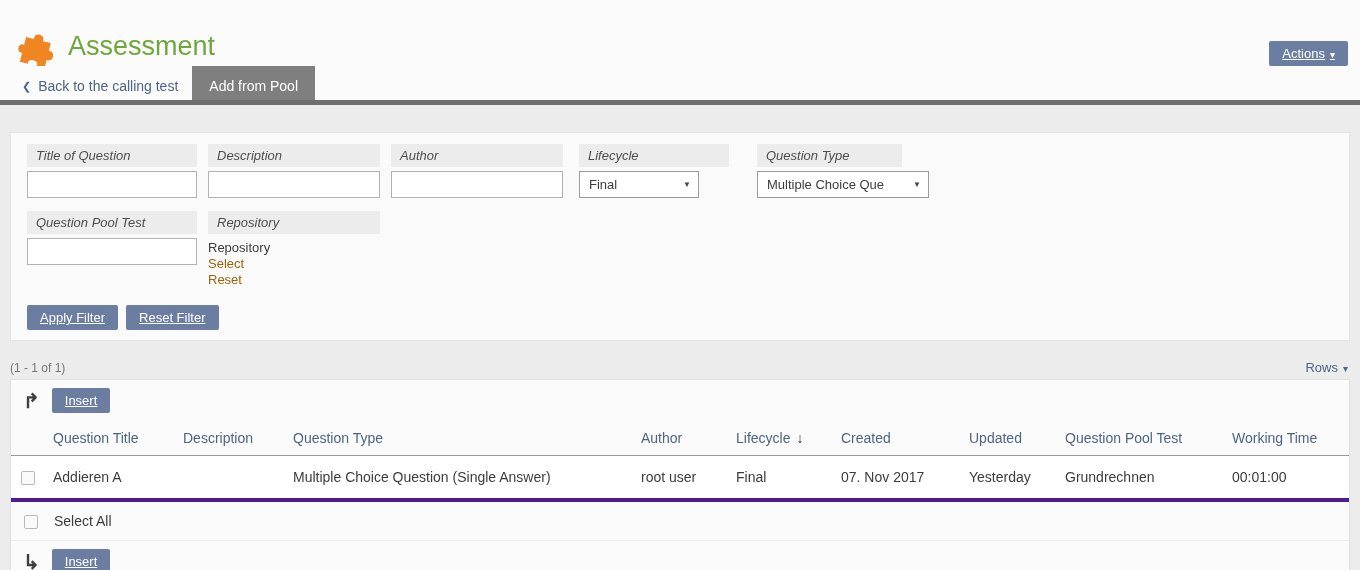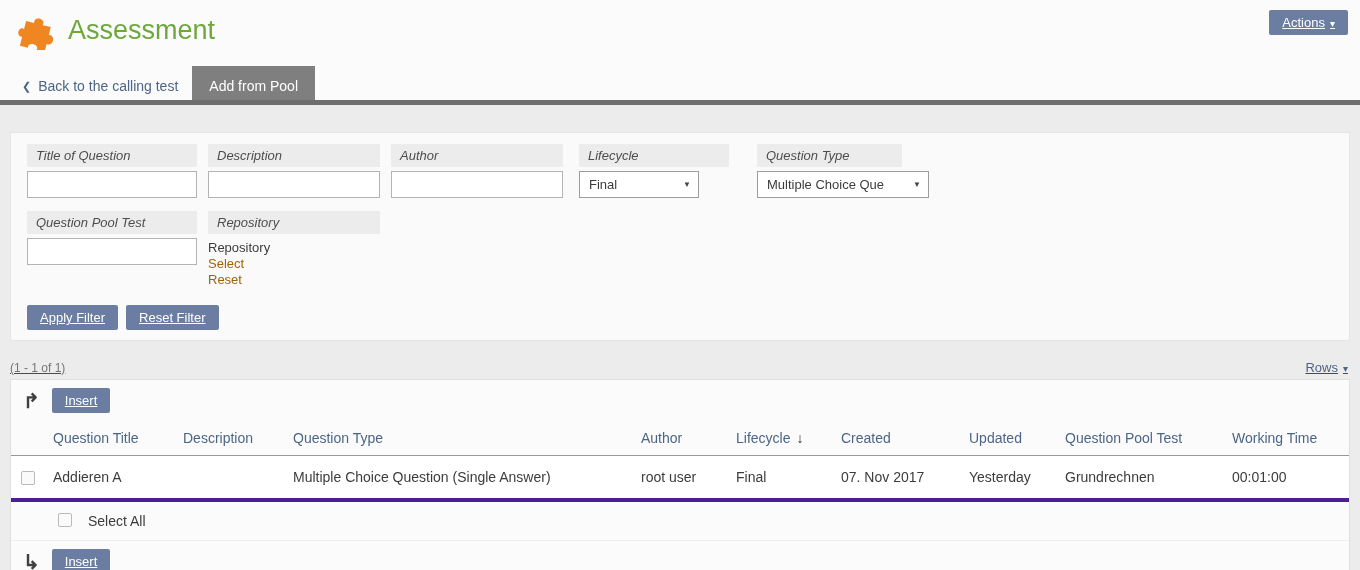--- a/index.html
+++ b/index.html
@@ -10,21 +10,21 @@
     color: #4a4a4a;
     font-size: 14px;
     overflow: hidden;
   }
 
   
   .header {
     background: #fbfbfb;
     height: 66px;
     display: flex;
-    align-items: flex-start;
+    align-items: flex-end;
     justify-content: space-between;
     padding: 10px 12px 0 16px;
   }
   .header-left { display: flex; align-items: center; gap: 12px; }
   .logo { width: 40px; height: 40px; flex: 0 0 auto; }
   .page-title {
     font-size: 27px;
     font-weight: 400;
     color: #6ea83c;
   }
@@ -124,21 +124,20 @@
   .repo-link { color: #a16207; text-decoration: none; display: block; cursor: pointer; }
   .filter-buttons { margin-top: 17px; display: flex; gap: 8px; }
 
   
   .table-meta {
     display: flex;
     justify-content: space-between;
     align-items: center;
     margin-top: 19px;
     padding: 0 2px 4px 0;
-    text-decoration: underline;
   }
   .pagination { font-size: 12px; color: #767676; }
   .rows-control { font-size: 13px; color: #4c6586; cursor: pointer; }
 
   
   .table-container {
     background: #fbfbfb;
     border: 1px solid #e0e0e0;
   }
   .command-row {
@@ -182,26 +181,25 @@
     height: 14px;
     border: 1px solid #b9b9b9;
     border-radius: 2px;
     background: #fafafa;
     vertical-align: middle;
     cursor: pointer;
     margin-left: 6px;
   }
   .select-all-row {
     display: flex;
-    align-items: flex-start;
+    align-items: flex-end;
     gap: 16px;
     padding: 11px 8px 11px 13px;
     font-size: 14px;
     color: #3c3c3c;
-    margin-left: 34px;
   }
   .select-all-row .cb { margin-left: 0; }
 </style>
 </head>
 <body>
 
 <div class="header">
   <div class="header-left">
     <span class="logo">
       <svg viewBox="0 0 44 44" width="40" height="40">

